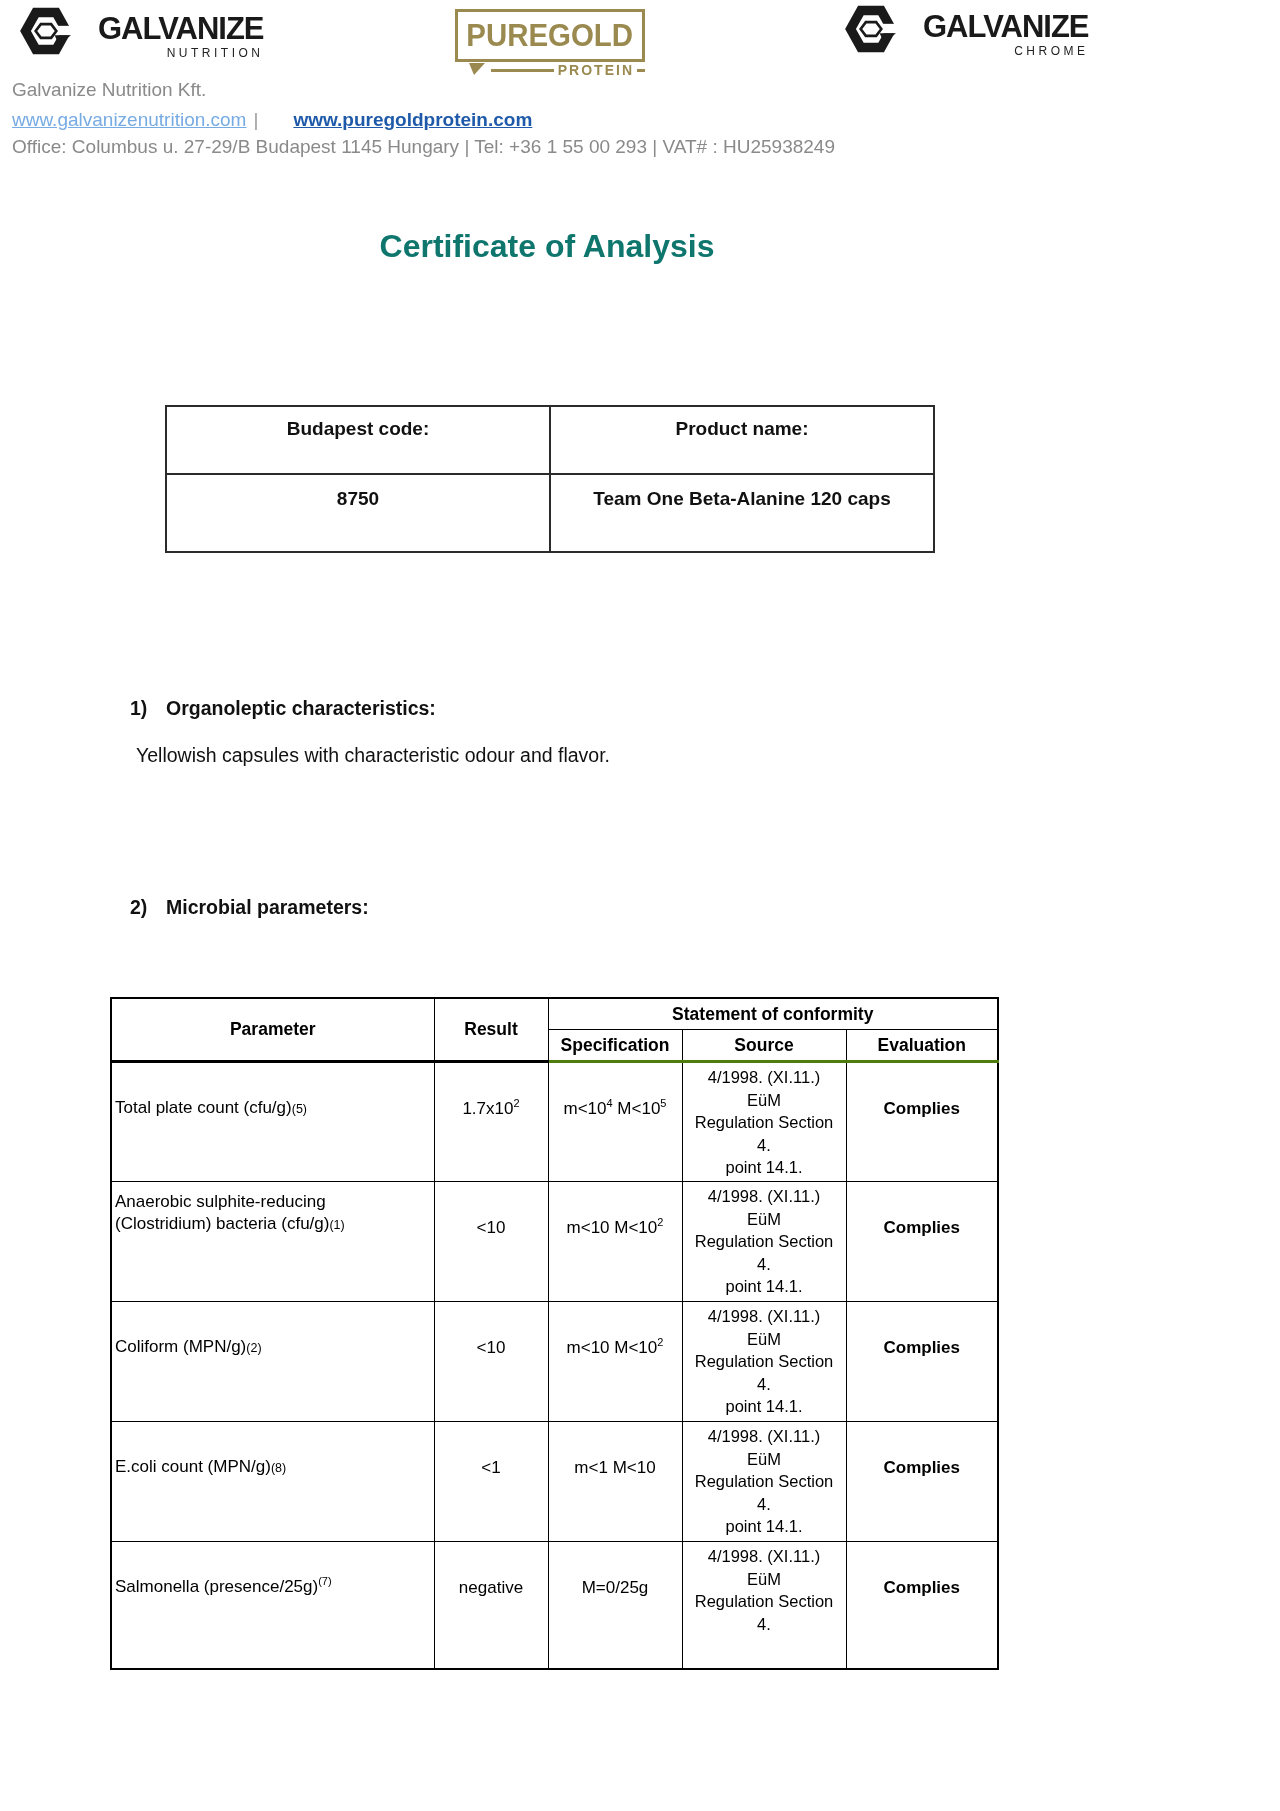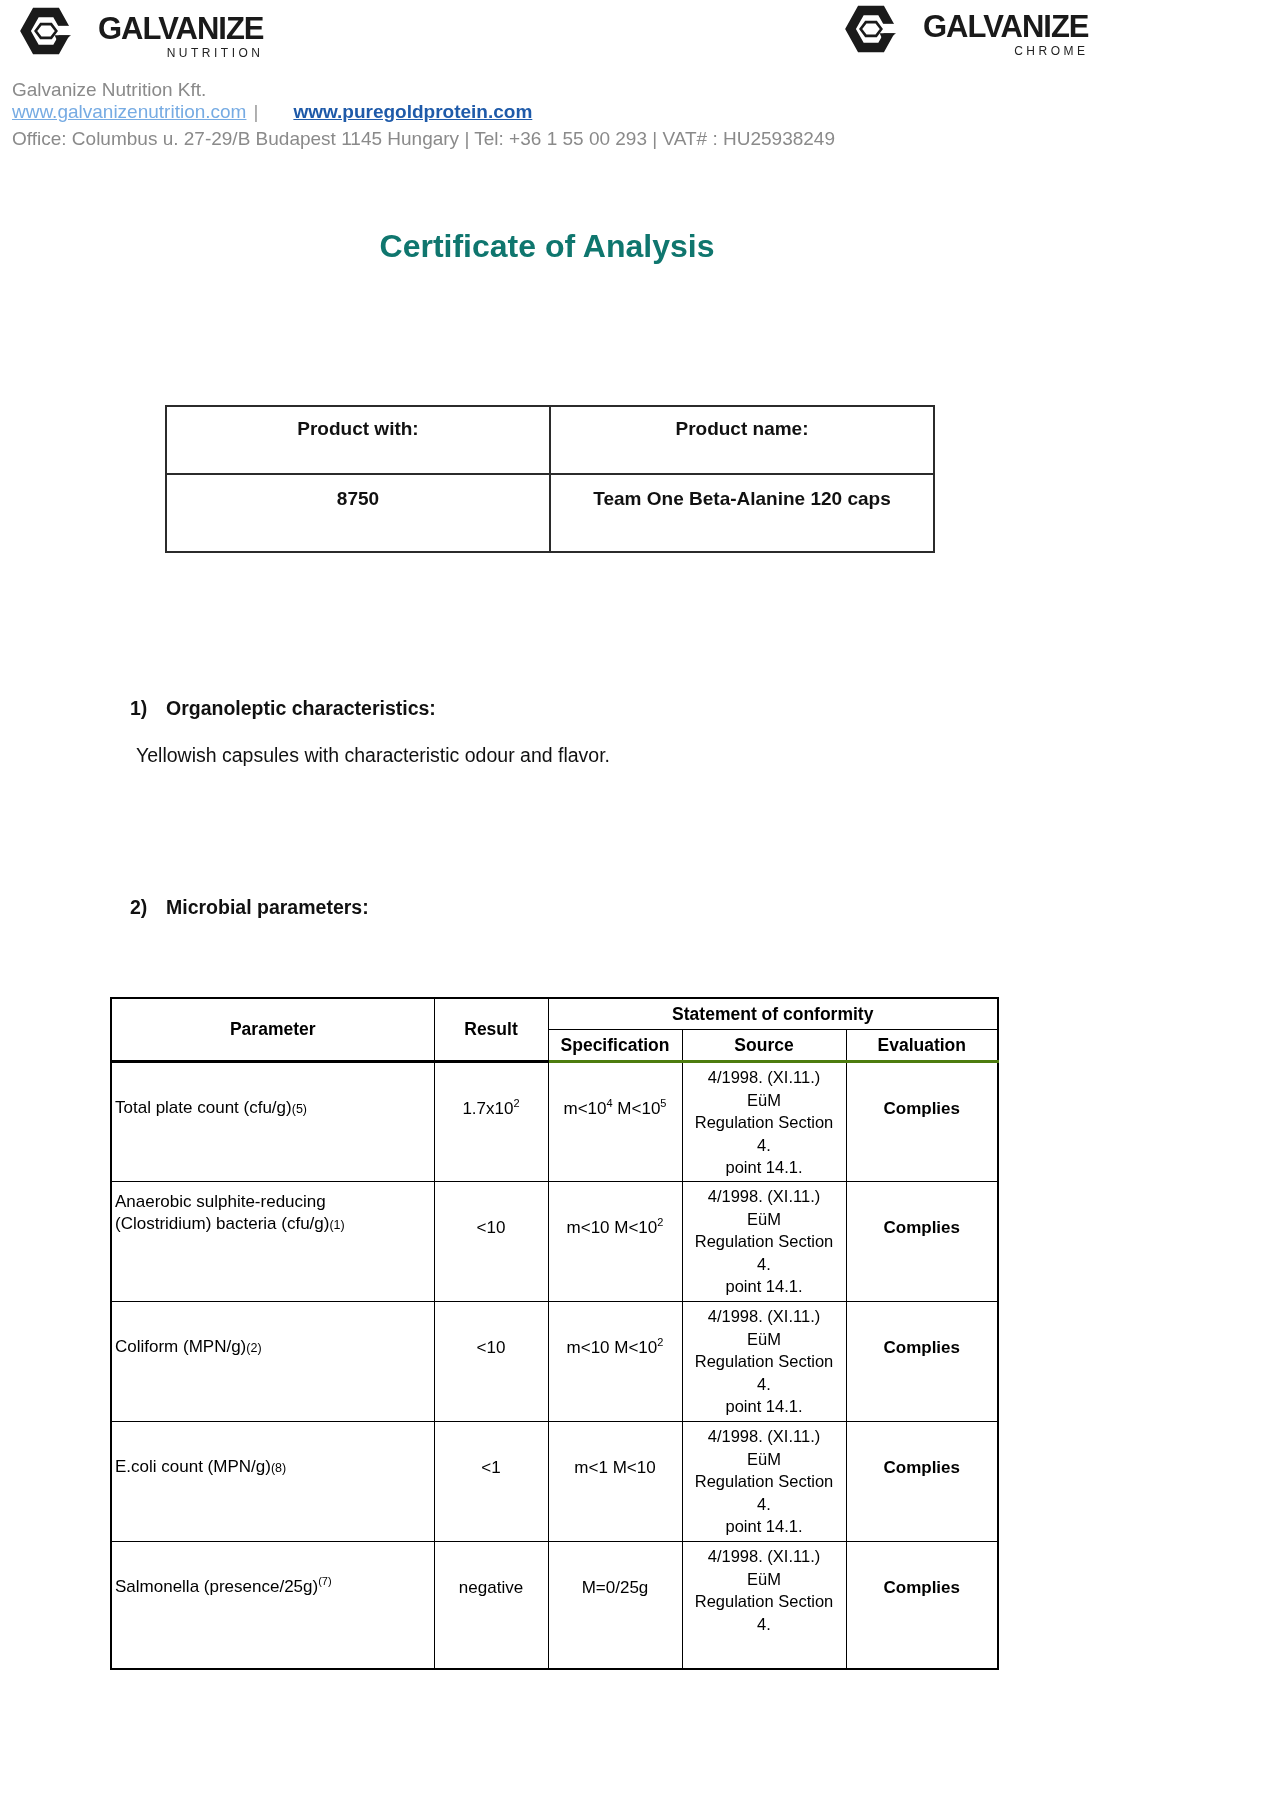--- a/index.html
+++ b/index.html
@@ -29,21 +29,21 @@
   .puregold{position:absolute;left:455px;top:9px;width:190px;}
   .pg-box{border:3px solid var(--gold);height:47px;display:flex;align-items:center;justify-content:center;}
   .pg-box span{font-size:32px;font-weight:bold;color:var(--gold);letter-spacing:0;transform:scaleX(0.92);}
   .pg-bottom{display:flex;align-items:center;height:16px;}
   .pg-tail{margin-left:14px;margin-top:-1px;}
   .pg-line{flex:1;height:3px;background:var(--gold);margin-left:4px;}
   .pg-line.short{flex:0 0 8px;margin-left:3px;}
   .pg-protein{font-size:14px;letter-spacing:2px;color:var(--gold);font-weight:bold;margin-left:4px;}
   
   .company-info{position:absolute;left:12px;top:79px;font-size:19px;color:var(--gray);}
-  .company-name{margin-bottom:0;}
+  .company-name{margin-bottom:8px;}
   .company-links{margin-bottom:5px;}
   .company-links a{cursor:pointer;}
   .link-light{color:var(--linklight);text-decoration:underline;}
   .link-sep{color:#9a9a9a;margin:0 7px;}
   .link-dark{color:var(--linkdark);text-decoration:underline;font-weight:bold;margin-left:28px;}
   .company-office{}
   
   .doc-title{position:absolute;top:228px;left:97px;width:900px;text-align:center;font-size:32px;font-weight:bold;color:#0f766e;margin:0;}
   
   .product-table{position:absolute;left:165px;top:405px;width:770px;border-collapse:collapse;table-layout:fixed;}
@@ -88,20 +88,33 @@
       <rect x="42" y="23" width="22" height="11" fill="#ffffff"></rect>
       <polygon points="42,34 61,34 47,45" fill="#1a1a1a"></polygon>
       <polygon points="26,21 38,21 44,29 38,37 26,37 20,29" fill="#ffffff" stroke="#1a1a1a" stroke-width="3"></polygon>
     </svg>
     <div class="galv-text">
       <div class="galv-brand">GALVANIZE</div>
       <div class="galv-division">NUTRITION</div>
     </div>
   </div>
 
+  <div class="puregold">
+    <div class="pg-box">
+      <span>PUREGOLD</span>
+    </div>
+    <div class="pg-bottom">
+      <svg class="pg-tail" width="18" height="14" viewBox="0 0 18 14">
+        <polygon points="0,0 16,0 5,12" fill="#9a8a50"></polygon>
+      </svg>
+      <div class="pg-line"></div>
+      <span class="pg-protein">PROTEIN</span>
+      <div class="pg-line short"></div>
+    </div>
+  </div>
 
   <div class="galv-logo" id="logo-chrome">
     <svg class="galv-icon" viewBox="0 0 64 58" width="56" height="50">
       <path fill="#1a1a1a" fill-rule="evenodd" d="M17,2 L47,2 L62,29 L47,56 L17,56 L2,29 Z M23.5,13 L40.5,13 L49.5,29 L40.5,45 L23.5,45 L14.5,29 Z"></path>
       <rect x="42" y="23" width="22" height="11" fill="#ffffff"></rect>
       <polygon points="42,34 61,34 47,45" fill="#1a1a1a"></polygon>
       <polygon points="26,21 38,21 44,29 38,37 26,37 20,29" fill="#ffffff" stroke="#1a1a1a" stroke-width="3"></polygon>
     </svg>
     <div class="galv-text">
       <div class="galv-brand">GALVANIZE</div>
@@ -115,21 +128,21 @@
       <a class="link-light">www.galvanizenutrition.com</a><span class="link-sep">|</span><a class="link-dark">www.puregoldprotein.com</a>
     </div>
     <div class="company-office">Office: Columbus u. 27-29/B Budapest 1145 Hungary | Tel: +36 1 55 00 293 | VAT# : HU25938249</div>
   </div>
 
   <h1 class="doc-title">Certificate of Analysis</h1>
 
   <table class="product-table">
     <tbody>
       <tr>
-        <th>Product with:</th>
+        <th>Budapest code:</th>
         <th>Product name:</th>
       </tr>
       <tr>
         <td>8750</td>
         <td>Team One Beta-Alanine 120 caps</td>
       </tr>
     </tbody>
   </table>
 
   <div class="section-heading" id="sec1">

